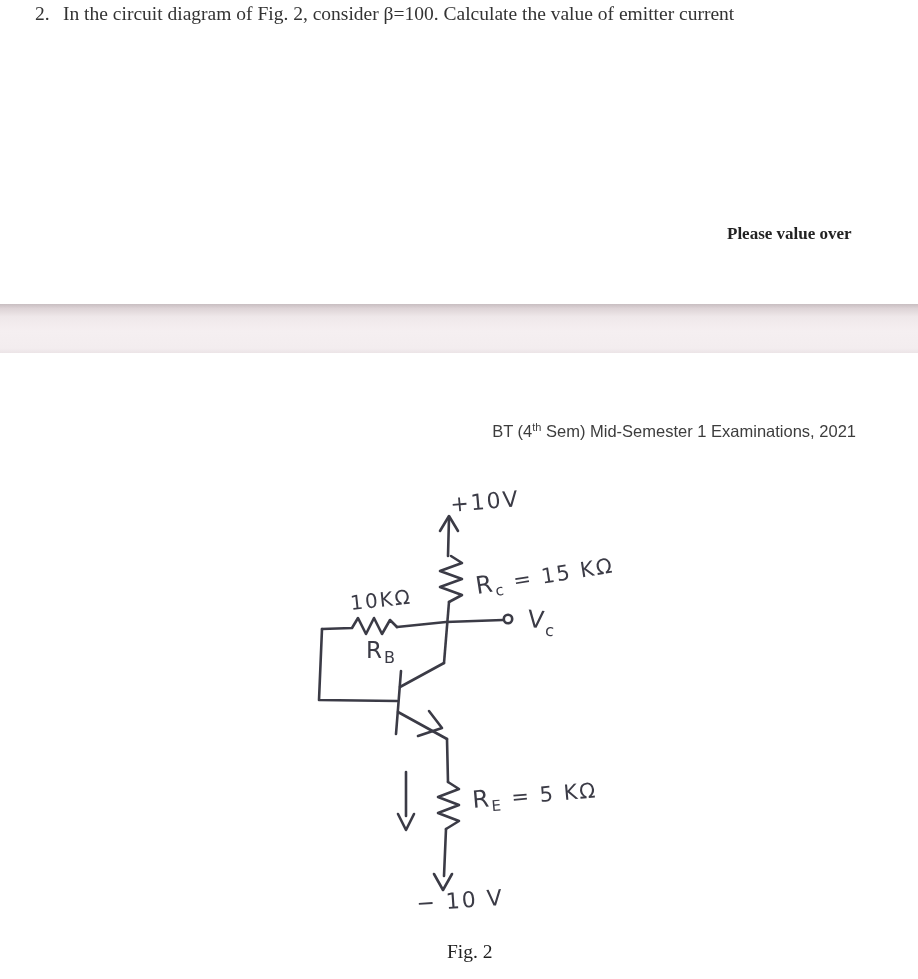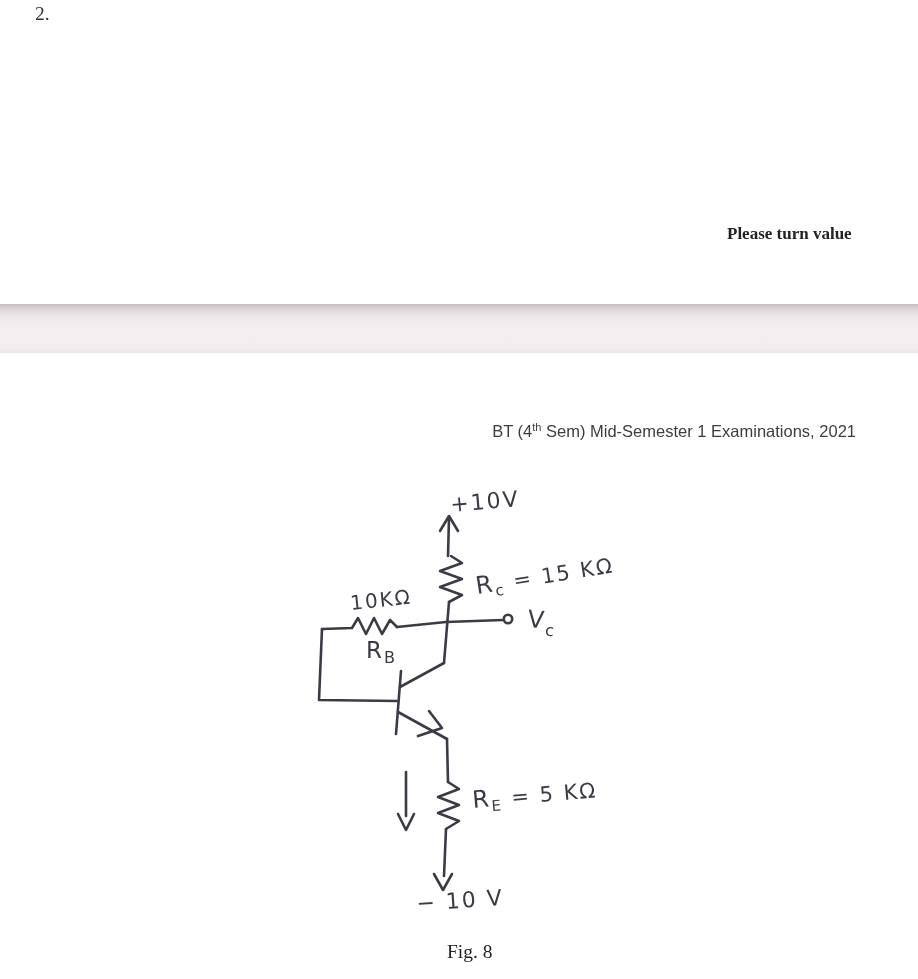--- a/index.html
+++ b/index.html
@@ -35,22 +35,23 @@
   }
   
   .fig-caption { position:absolute; left:447px; top:941px; font-size:19.5px; color:#222; }
 </style>
 </head>
 <body>
 
 <div class="screen">
 
   <span class="q-number">2.</span>
+  <div class="q-line1">In the circuit diagram of Fig. 2, consider β=100. Calculate the value of emitter current</div>
 
-  <div class="turn-over">Please turn value</div>
+  <div class="turn-over">Please value over</div>
 
   <div class="band"></div>
 
   <div class="exam-line"><span>BT (4</span><span class="sup">th</span><span> Sem) Mid-Semester 1 Examinations, 2021</span></div>
 
   <svg class="circuit" viewBox="0 0 918 979">
 
     <g>
       <path d="M448,556 L449,518"></path>
       <polyline points="440,531 449,516 458,531"></polyline>
@@ -96,15 +97,15 @@
 
     <text x="366" y="658"><tspan font-size="23">R</tspan><tspan font-size="16" dy="5">B</tspan></text>
 
     <text x="527" y="627" transform="rotate(5 527 627)"><tspan font-size="24">V</tspan><tspan font-size="16" dy="7">c</tspan></text>
 
     <text x="473" y="808" transform="rotate(-5 473 808)"><tspan font-size="24">R</tspan><tspan font-size="15" dy="5">E</tspan><tspan font-size="21" dx="9" dy="-5">= 5 KΩ</tspan></text>
 
     <text x="417" y="911" font-size="22" transform="rotate(-4 417 911)">− 10 V</text>
   </svg>
 
-  <div class="fig-caption">Fig. 8</div>
+  <div class="fig-caption">Fig. 2</div>
 
 </div>
 
 </body></html>

